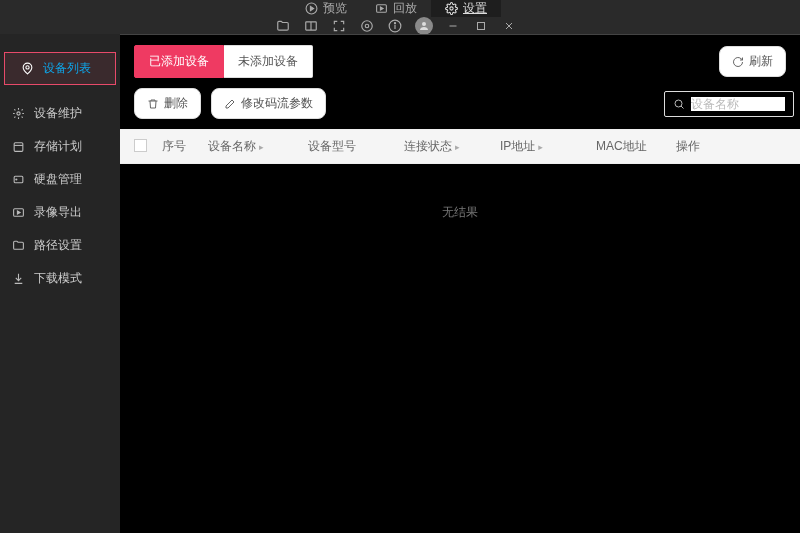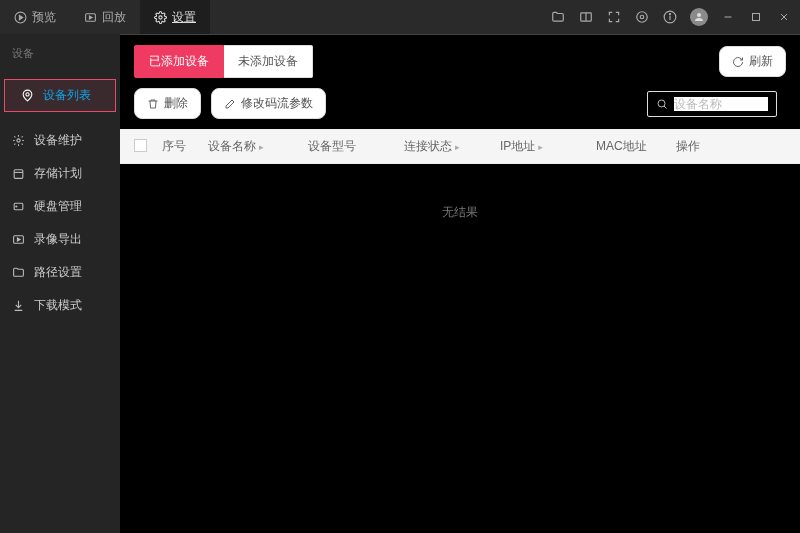--- a/index.html
+++ b/index.html
@@ -1,17 +1,17 @@
 <!DOCTYPE html>
 <html><head>
 <meta charset="utf-8">
 <style>
 * { margin: 0; padding: 0; box-sizing: border-box; }
 body { font-family: "Microsoft YaHei", Arial, sans-serif; font-size: 12px; background: #1e1e1e; width: 800px; height: 533px; overflow: hidden; }
-.titlebar { height: 34px; background: #2a2a2a; display: flex; align-items: center; justify-content: space-between; padding: 0 8px 0 0; }
+.titlebar { height: 34px; background: #2a2a2a; display: flex; align-items: center; justify-content: space-between; padding: 0 8px 0 0; flex-direction: column; }
 .tabs { display: flex; height: 100%; }
 .tab { display: flex; align-items: center; gap: 5px; padding: 0 14px; color: #aaa; cursor: pointer; height: 100%; }
 .tab.active { background: #1e1e1e; color: #ddd; text-decoration: underline; }
 .tab .icon { display: inline-flex; }
 .titlebar-right { display: flex; align-items: center; gap: 12px; color: #aaa; }
 .titlebar-right .ticon { cursor: pointer; display: inline-flex; align-items: center; justify-content: center; width: 16px; height: 16px; }
 .avatar { width: 18px; height: 18px; border-radius: 50%; background: #8a8a8a; display: inline-flex; align-items: center; justify-content: center; }
 .body { display: flex; height: calc(100% - 34px); }
 .sidebar { width: 120px; background: #252525; color: #bbb; padding-top: 6px; }
 .side-group { padding: 6px 12px; color: #777; font-size: 11px; }
@@ -19,21 +19,21 @@
 .side-item.active { background: #3a2a2d; color: #0ea5e9; border: 1px solid #e84a6a; margin: 12px 4px; padding: 7px 16px; }
 .side-item .sicon { width: 14px; display: inline-flex; }
 .main { flex: 1; background: #000000; display: flex; flex-direction: column; border-top: 1px solid #444; }
 .toolbar1 { display: flex; align-items: center; padding: 10px 14px; gap: 0; justify-content: space-between; }
 .tabs2 { display: flex; }
 .tab2 { padding: 7px 14px; border: 1px solid #ddd; cursor: pointer; font-size: 12px; color: #555; background:#fff; }
 .tab2.active { background: #ef3a62; color: #fff; border-color: #ef3a62; }
 .tab2:first-child { border-radius: 2px 0 0 2px; }
 .tab2:last-child { border-left: none; border-radius: 0 2px 2px 0; }
 .btn { display: inline-flex; align-items: center; gap: 5px; padding: 6px 12px; border: 1px solid #ddd; background: #fff; color: #555; cursor: pointer; border-radius: 8px; font-size: 12px; }
-.toolbar2 { display: flex; align-items: center; padding: 0 23px 10px 14px; gap: 18px; justify-content: space-between; }
+.toolbar2 { display: flex; align-items: center; padding: 0 6px 10px 14px; gap: 18px; justify-content: space-between; }
 .toolbar2-left { display: flex; gap: 10px; }
 .search { display: flex; align-items: center; border: 1px solid #ddd; padding: 5px 8px; color: #aaa; width: 130px; gap: 6px; border-radius: 2px; }
 .search input { border: none; outline: none; font-size: 12px; width: 100%; color: #555; }
 .search input::placeholder { color: #bbb; }
 .table-head { display: flex; align-items: center; background: #f5f5f5; border-top: 1px solid #eee; border-bottom: 1px solid #eee; padding: 8px 14px; color: #666; font-size: 12px; gap: 0; }
 .col-check { width: 28px; }
 .col-index { width: 46px; }
 .col-name { width: 100px; display:flex; align-items:center; gap:3px; }
 .col-model { width: 96px; }
 .col-status { width: 96px; display:flex; align-items:center; gap:3px;}
@@ -128,21 +128,20 @@
         <svg width="12" height="12" viewBox="0 0 24 24" stroke="#aaa" stroke-width="2">
           <line x1="6" y1="6" x2="18" y2="18"></line>
           <line x1="18" y1="6" x2="6" y2="18"></line>
         </svg>
       </span>
   </div>
 </div>
 
 <div class="body">
   <div class="sidebar">
-    <div class="side-group">设备</div>
     <div class="side-item active">
       <span class="sicon">
           <svg width="13" height="13" viewBox="0 0 24 24" fill="none" stroke="#fff" stroke-width="2">
             <circle cx="12" cy="10" r="3"></circle>
             <path d="M12 2a8 8 0 0 0-8 8c0 5 8 12 8 12s8-7 8-12a8 8 0 0 0-8-8z"></path>
           </svg>
         </span>
       <span>设备列表</span>
     </div>
     <div class="side-item">

